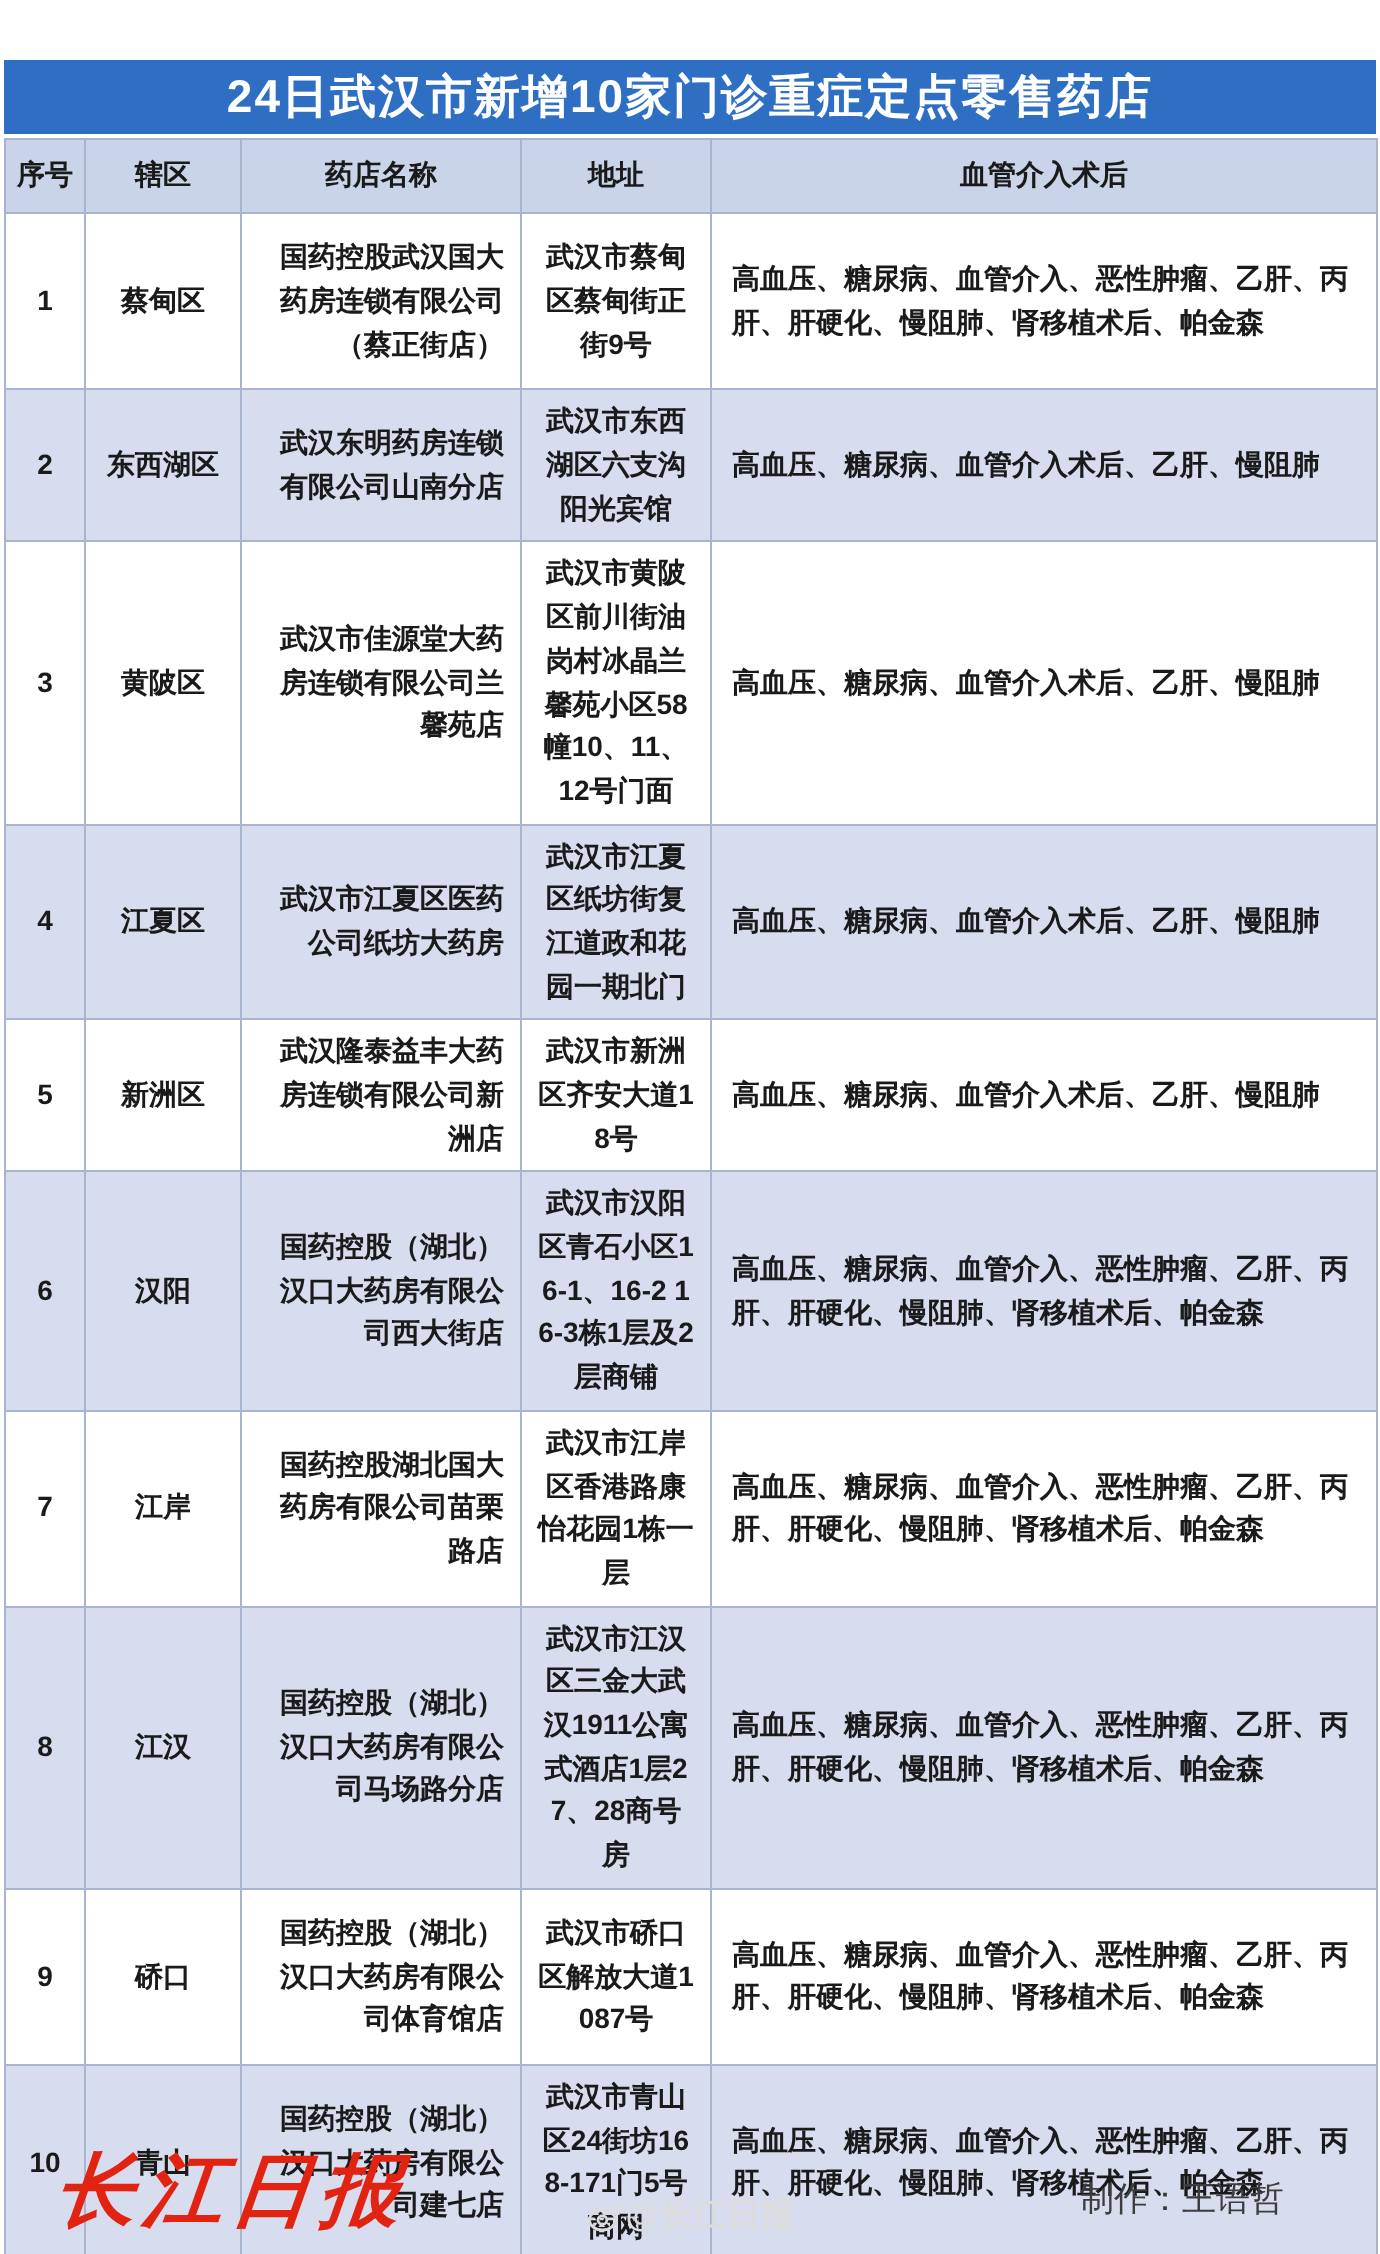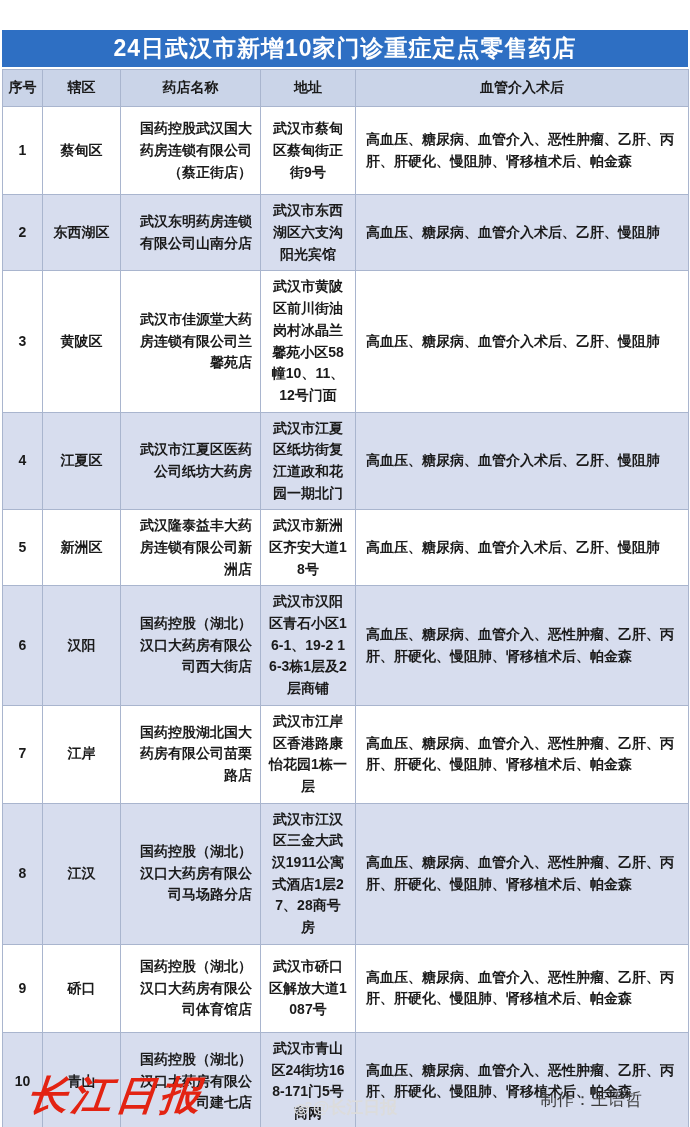--- a/index.html
+++ b/index.html
@@ -145,21 +145,21 @@
         <td class="c-no">5</td>
         <td class="c-district">新洲区</td>
         <td class="c-pharmacy">武汉隆泰益丰大药房连锁有限公司新洲店</td>
         <td class="c-address">武汉市新洲区齐安大道18号</td>
         <td class="c-diseases">高血压、糖尿病、血管介入术后、乙肝、慢阻肺</td>
       </tr>
       <tr class="band">
         <td class="c-no">6</td>
         <td class="c-district">汉阳</td>
         <td class="c-pharmacy">国药控股（湖北）汉口大药房有限公司西大街店</td>
-        <td class="c-address">武汉市汉阳区青石小区16-1、19-2 16-3栋1层及2层商铺</td>
+        <td class="c-address">武汉市汉阳区青石小区16-1、16-2 16-3栋1层及2层商铺</td>
         <td class="c-diseases">高血压、糖尿病、血管介入、恶性肿瘤、乙肝、丙肝、肝硬化、慢阻肺、肾移植术后、帕金森</td>
       </tr>
       <tr>
         <td class="c-no">7</td>
         <td class="c-district">江岸</td>
         <td class="c-pharmacy">国药控股湖北国大药房有限公司苗栗路店</td>
         <td class="c-address">武汉市江岸区香港路康怡花园1栋一层</td>
         <td class="c-diseases">高血压、糖尿病、血管介入、恶性肿瘤、乙肝、丙肝、肝硬化、慢阻肺、肾移植术后、帕金森</td>
       </tr>
       <tr class="band">

